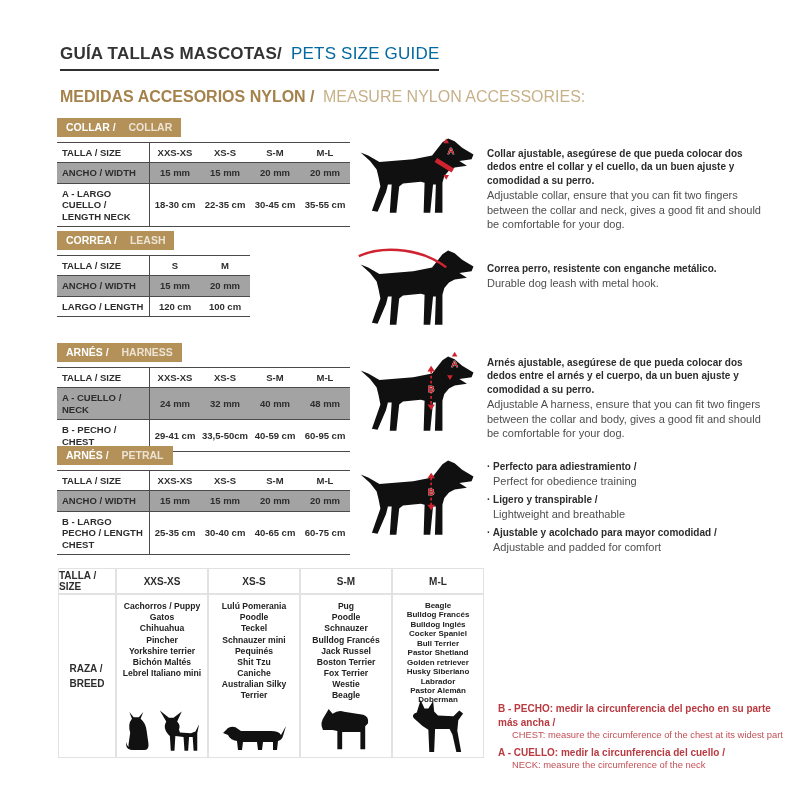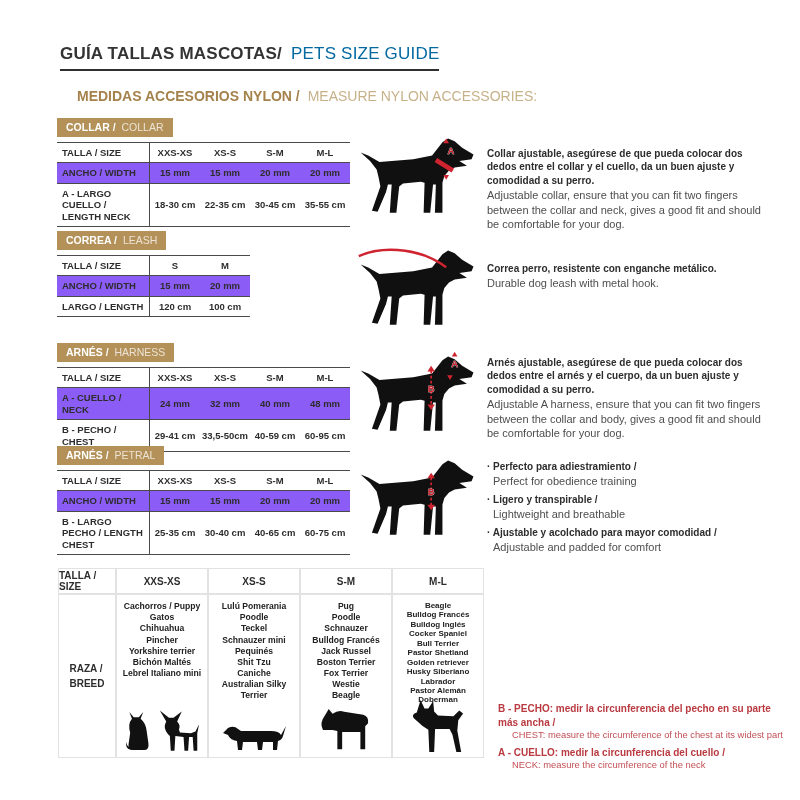--- a/index.html
+++ b/index.html
@@ -4,39 +4,39 @@
 <style>
   html,body{margin:0;padding:0;background:#ffffff;}
   .page{position:relative;width:800px;height:800px;background:#fff;overflow:hidden;
         font-family:"Liberation Sans",sans-serif;color:#2d2d2d;}
 
   
   .title{position:absolute;border-bottom:2px solid #2f2f2f;padding-bottom:5px;
          font-size:17px;letter-spacing:.2px;white-space:nowrap;}
   .title .t-bold{font-weight:bold;color:#333;}
   .title .t-light{font-weight:400;color:#0369a1;margin-left:4px;}
-  .subtitle{position:absolute;font-size:14px;white-space:nowrap;margin-left:17px;}
+  .subtitle{position:absolute;font-size:16px;white-space:nowrap;}
   .subtitle .s-bold{font-weight:bold;color:#a5824c;}
   .subtitle .s-light{font-weight:400;color:#c7b189;margin-left:4px;}
 
   
   .badge{position:absolute;background:#b39158;color:#fff;font-size:10.5px;
          padding:3px 9px 4px;white-space:nowrap;}
   .badge .b-bold{font-weight:bold;}
-  .badge .b-light{font-weight:400;opacity:.75;margin-left:3px;}
+  .badge .b-light{font-weight:700;opacity:.75;margin-left:10px;}
 
   
   .spec{position:absolute;border-collapse:collapse;background:#fff;}
   .spec th,.spec td{border-top:1px solid #4a4a4a;border-bottom:1px solid #4a4a4a;
         font-size:9.5px;font-weight:bold;color:#2d2d2d;text-align:center;
         padding:4px 2px;line-height:1.2;}
   .spec th:not(.c1),.spec td:not(.c1){width:46px;}
   .spec .c1{text-align:left;padding-left:5px;padding-right:3px;
         border-right:1px solid #4a4a4a;width:84px;}
-  .spec tr.shade th,.spec tr.shade td{background:#8b5cf6;}
+  .spec tr.shade th,.spec tr.shade td{background:#a3a3a3;}
 
   
   .dog{position:absolute;}
   .marker{font-family:"Liberation Sans",sans-serif;font-size:10px;font-weight:bold;
           fill:#cf2430;stroke:#ffffff;stroke-width:.5;paint-order:stroke;text-anchor:middle;}
 
   
   .desc{position:absolute;width:282px;}
   .d-bold{font-weight:bold;font-size:10px;line-height:1.33;color:#2d2d2d;}
   .d-reg{font-weight:400;font-size:11px;line-height:1.33;color:#4e4e4e;margin-top:1px;}

